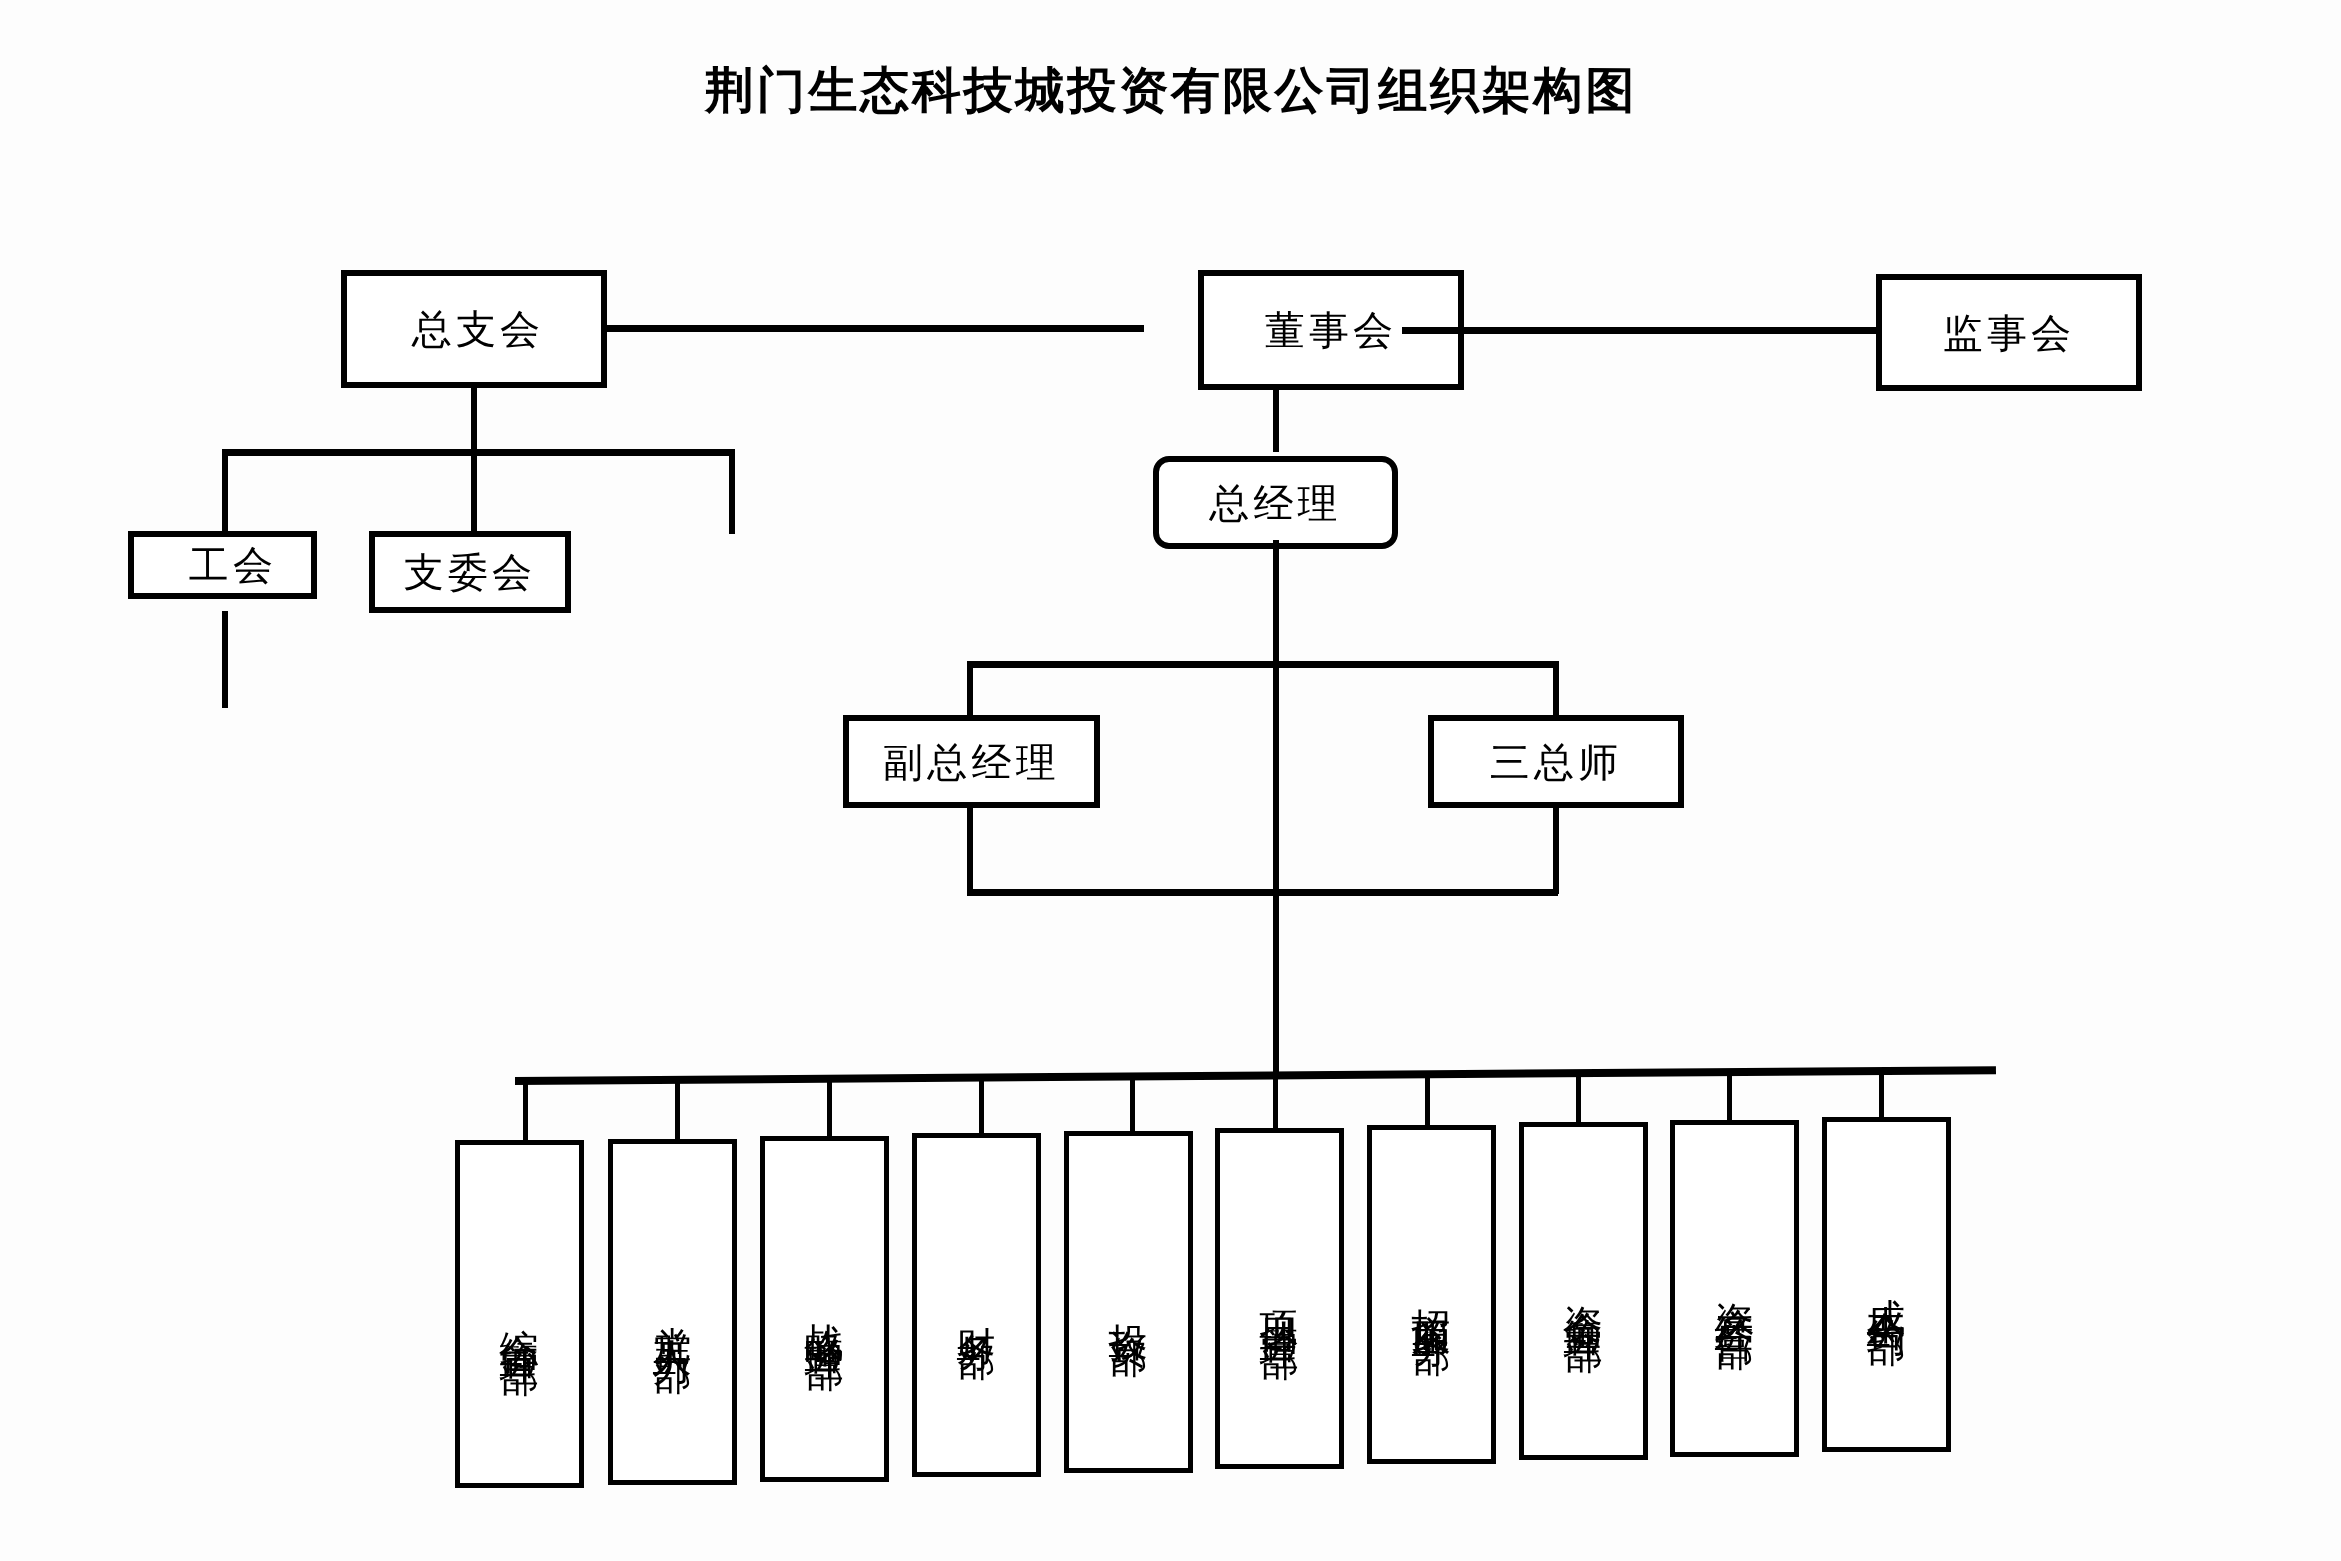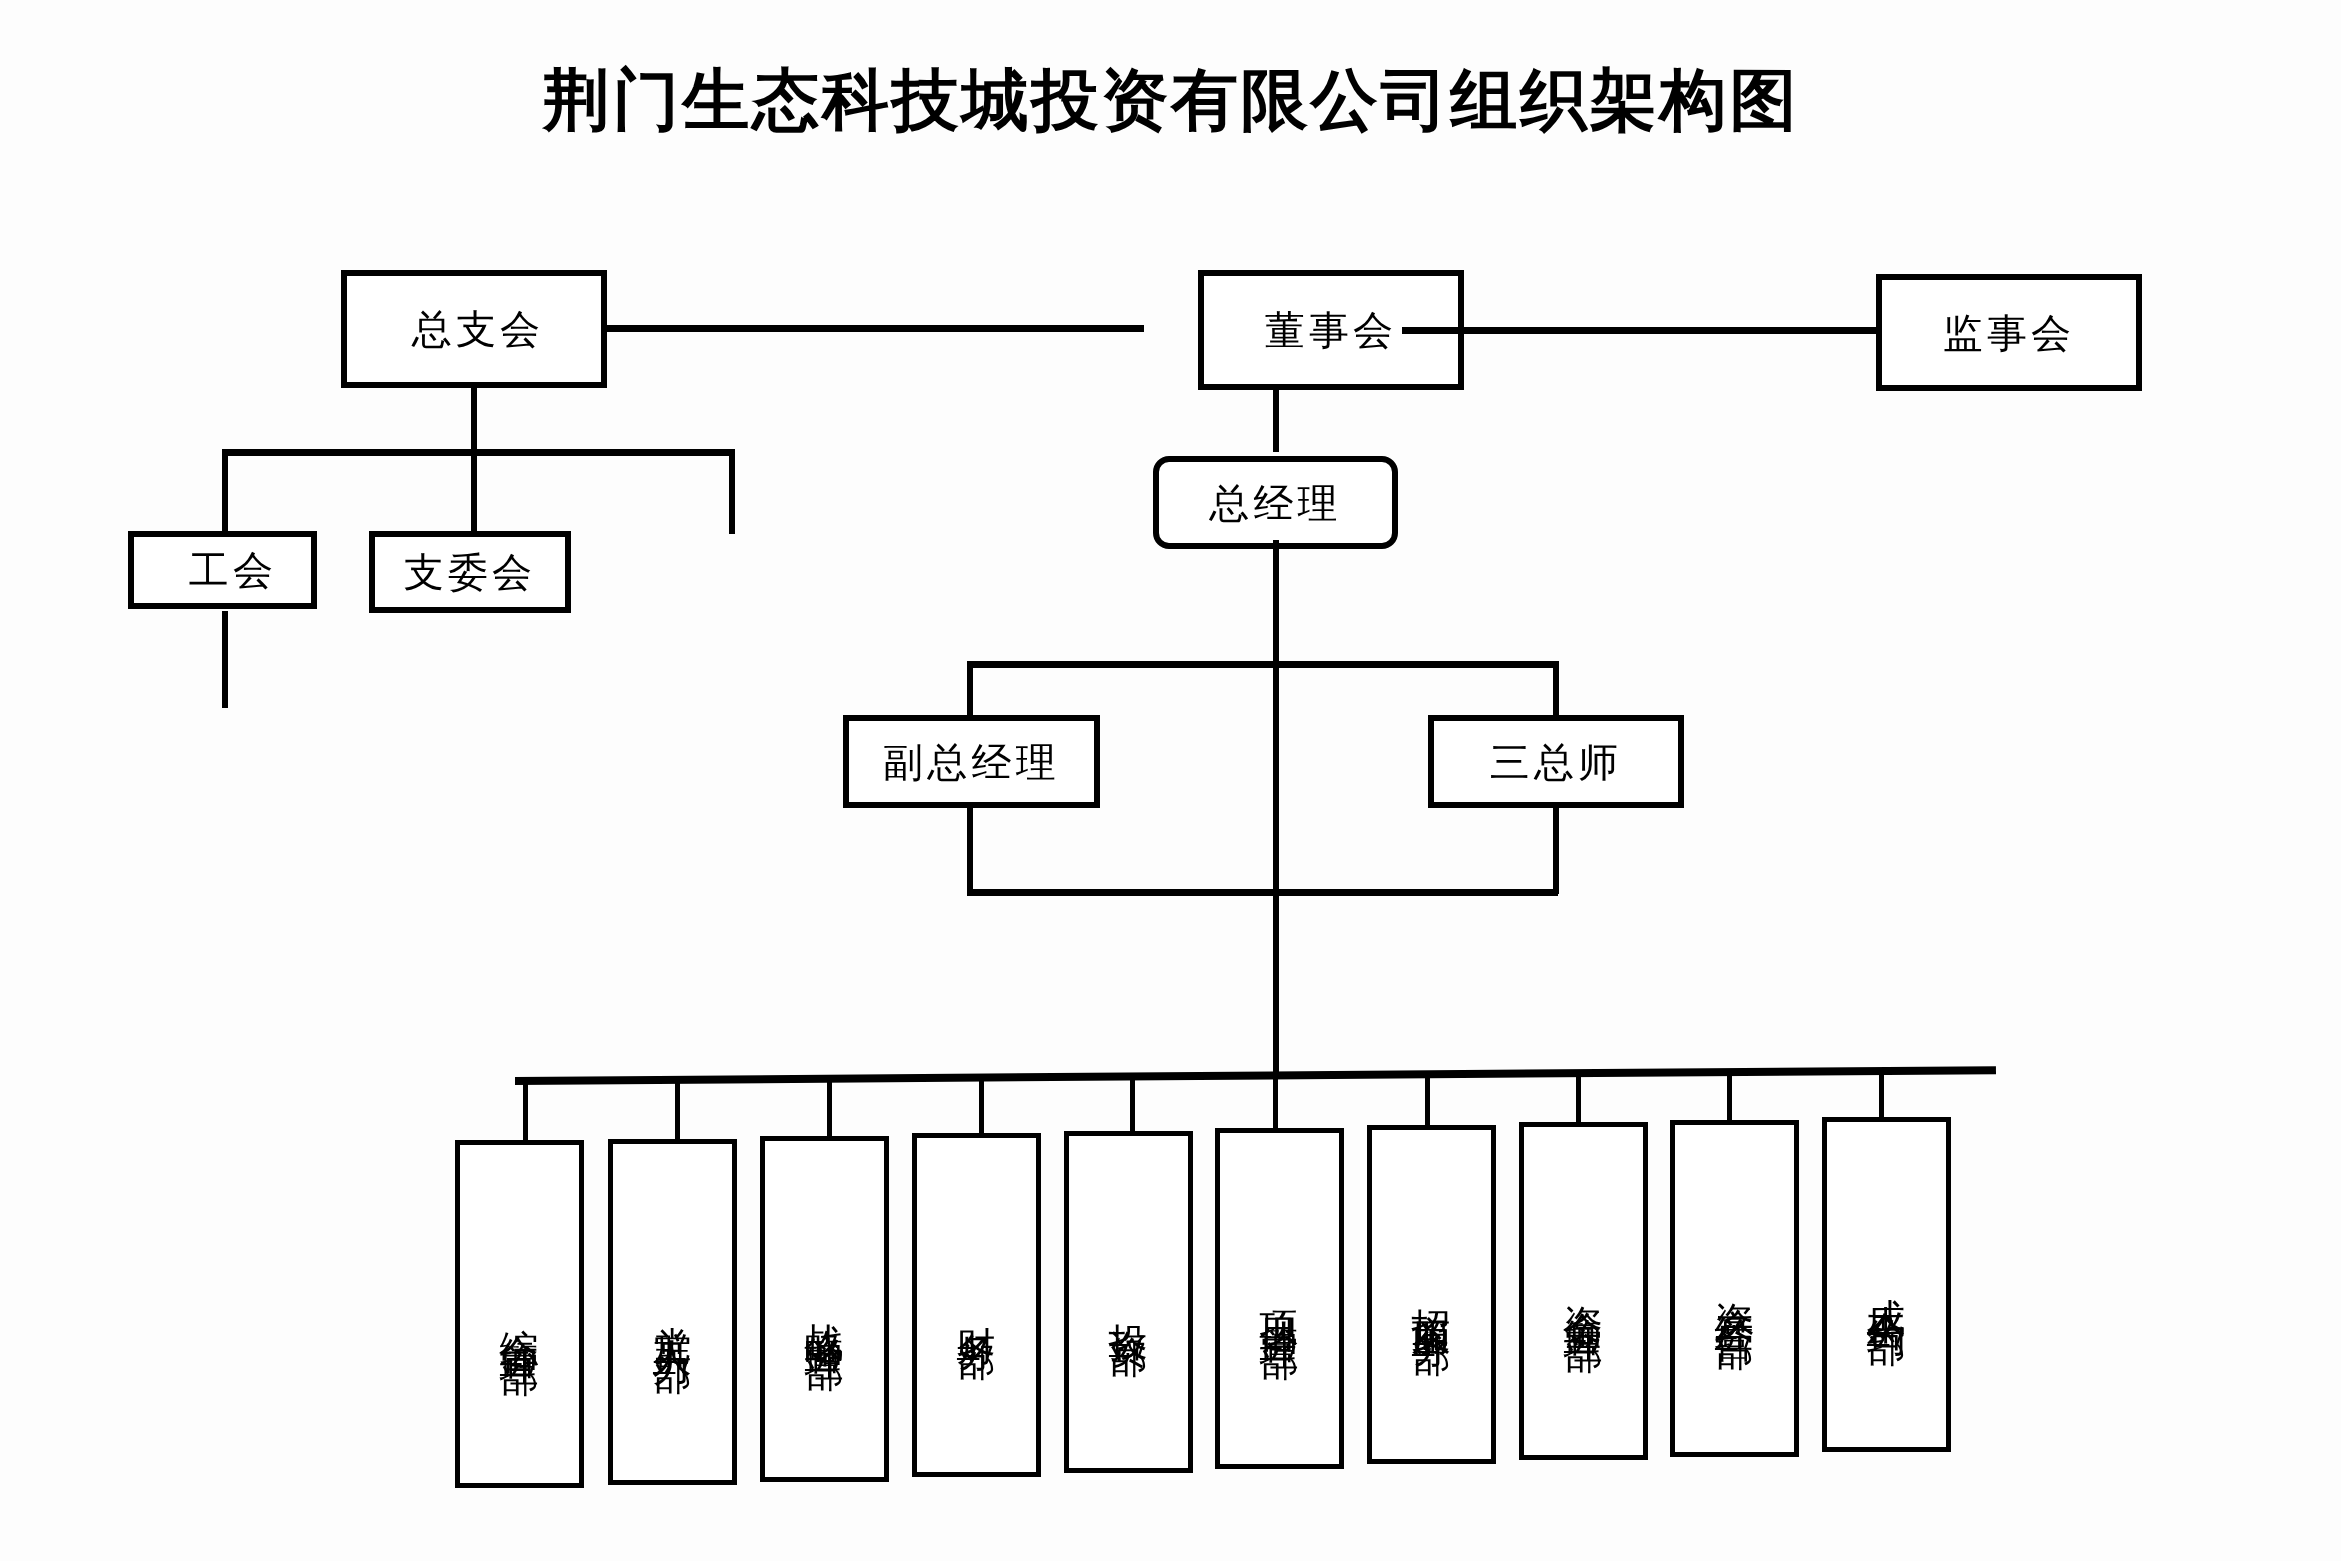--- a/index.html
+++ b/index.html
@@ -2,21 +2,21 @@
 <html style="font-size:11px"><head>
 <meta charset="utf-8">
 <style>
   html,body{margin:0;padding:0;background:#ffffff;}
   body{width:2342px;height:1561px;position:relative;overflow:hidden;
        font-family:"DejaVu Serif","Liberation Serif",serif;color:#000;}
   #stage{position:absolute;left:0;top:0;width:2342px;height:1561px;background:#fdfdfd;}
 
   
   #title{position:absolute;left:0;top:66px;width:2342px;text-align:center;
-         font-size:67px;font-weight:bold;letter-spacing:2.8px;line-height:1;
+         font-size:49px;font-weight:bold;letter-spacing:2.8px;line-height:1;
          font-family:"DejaVu Serif","Liberation Serif",serif;white-space:nowrap;}
 
   
   .nbox{position:absolute;box-sizing:border-box;background:#ffffff;
         border:4.2px solid #000;display:flex;align-items:center;justify-content:center;
         font-size:40px;letter-spacing:4.2px;line-height:1.05;font-weight:500;
         font-family:"DejaVu Serif","Liberation Serif",serif;white-space:nowrap;}
   .nbox.thick{border-width:6.3px;}
 
   
@@ -64,21 +64,21 @@
   <div class="ln lnv th" style="left:1273px;top:387px;height:65px;"></div>
 
   <div class="ln lnv th" style="left:471px;top:384px;height:70px;"></div>
 
   <div class="ln lnh th" style="left:222px;top:449px;width:513px;"></div>
 
   <div class="ln lnv th" style="left:222px;top:449px;height:85px;"></div>
   <div class="ln lnv th" style="left:471px;top:449px;height:85px;"></div>
   <div class="ln lnv th" style="left:729px;top:449px;height:85px;"></div>
 
-  <div class="nbox thick" style="left:128px;top:531px;width:189px;height:78px;padding-left:21px;">
+  <div class="nbox thick" style="left:128px;top:531px;width:189px;height:68px;padding-left:21px;">
     <span>工会</span>
   </div>
   <div class="nbox thick" style="left:369px;top:531px;width:202px;height:82px;">
     <span>支委会</span>
   </div>
 
   <div class="ln lnv th" style="left:222px;top:611px;height:97px;"></div>
 
   <div class="ln lnv th" style="left:1273px;top:540px;height:535px;"></div>
 

